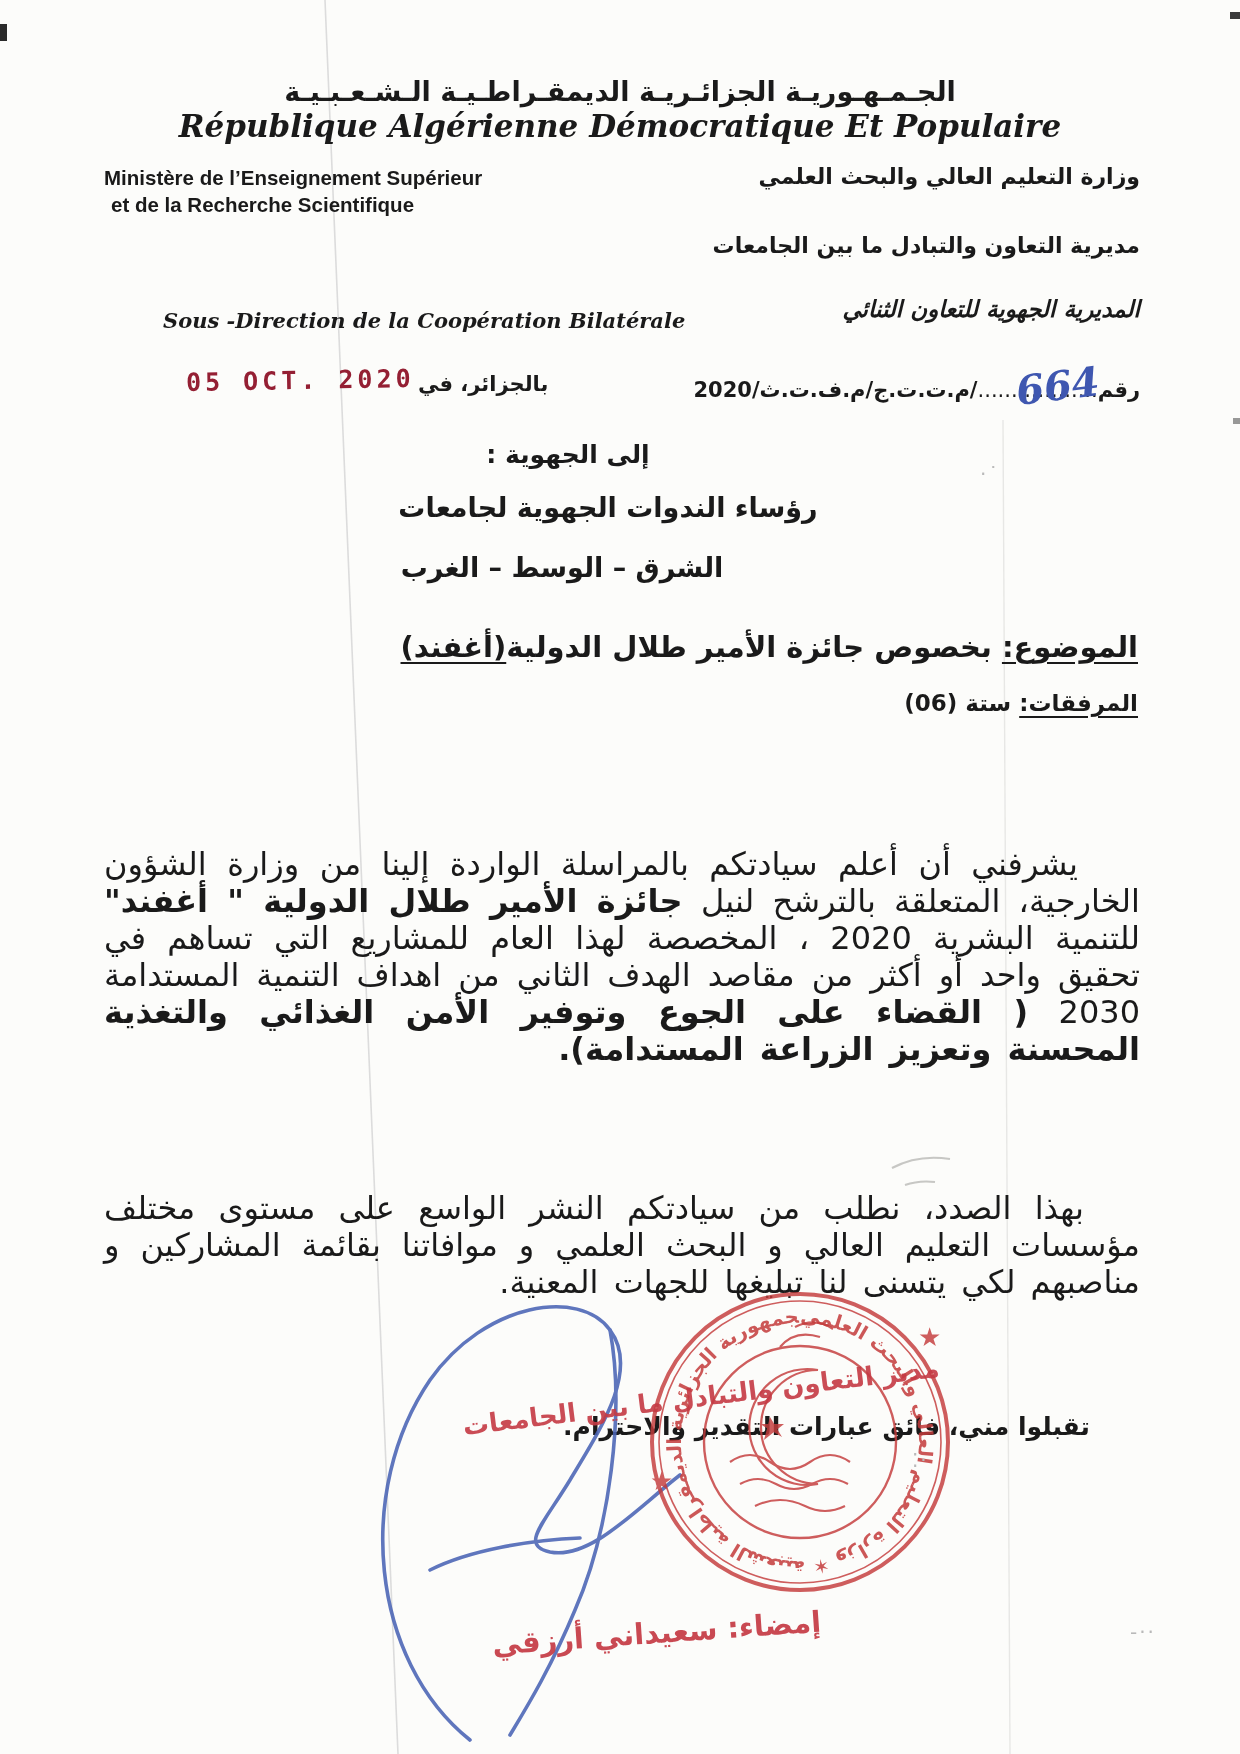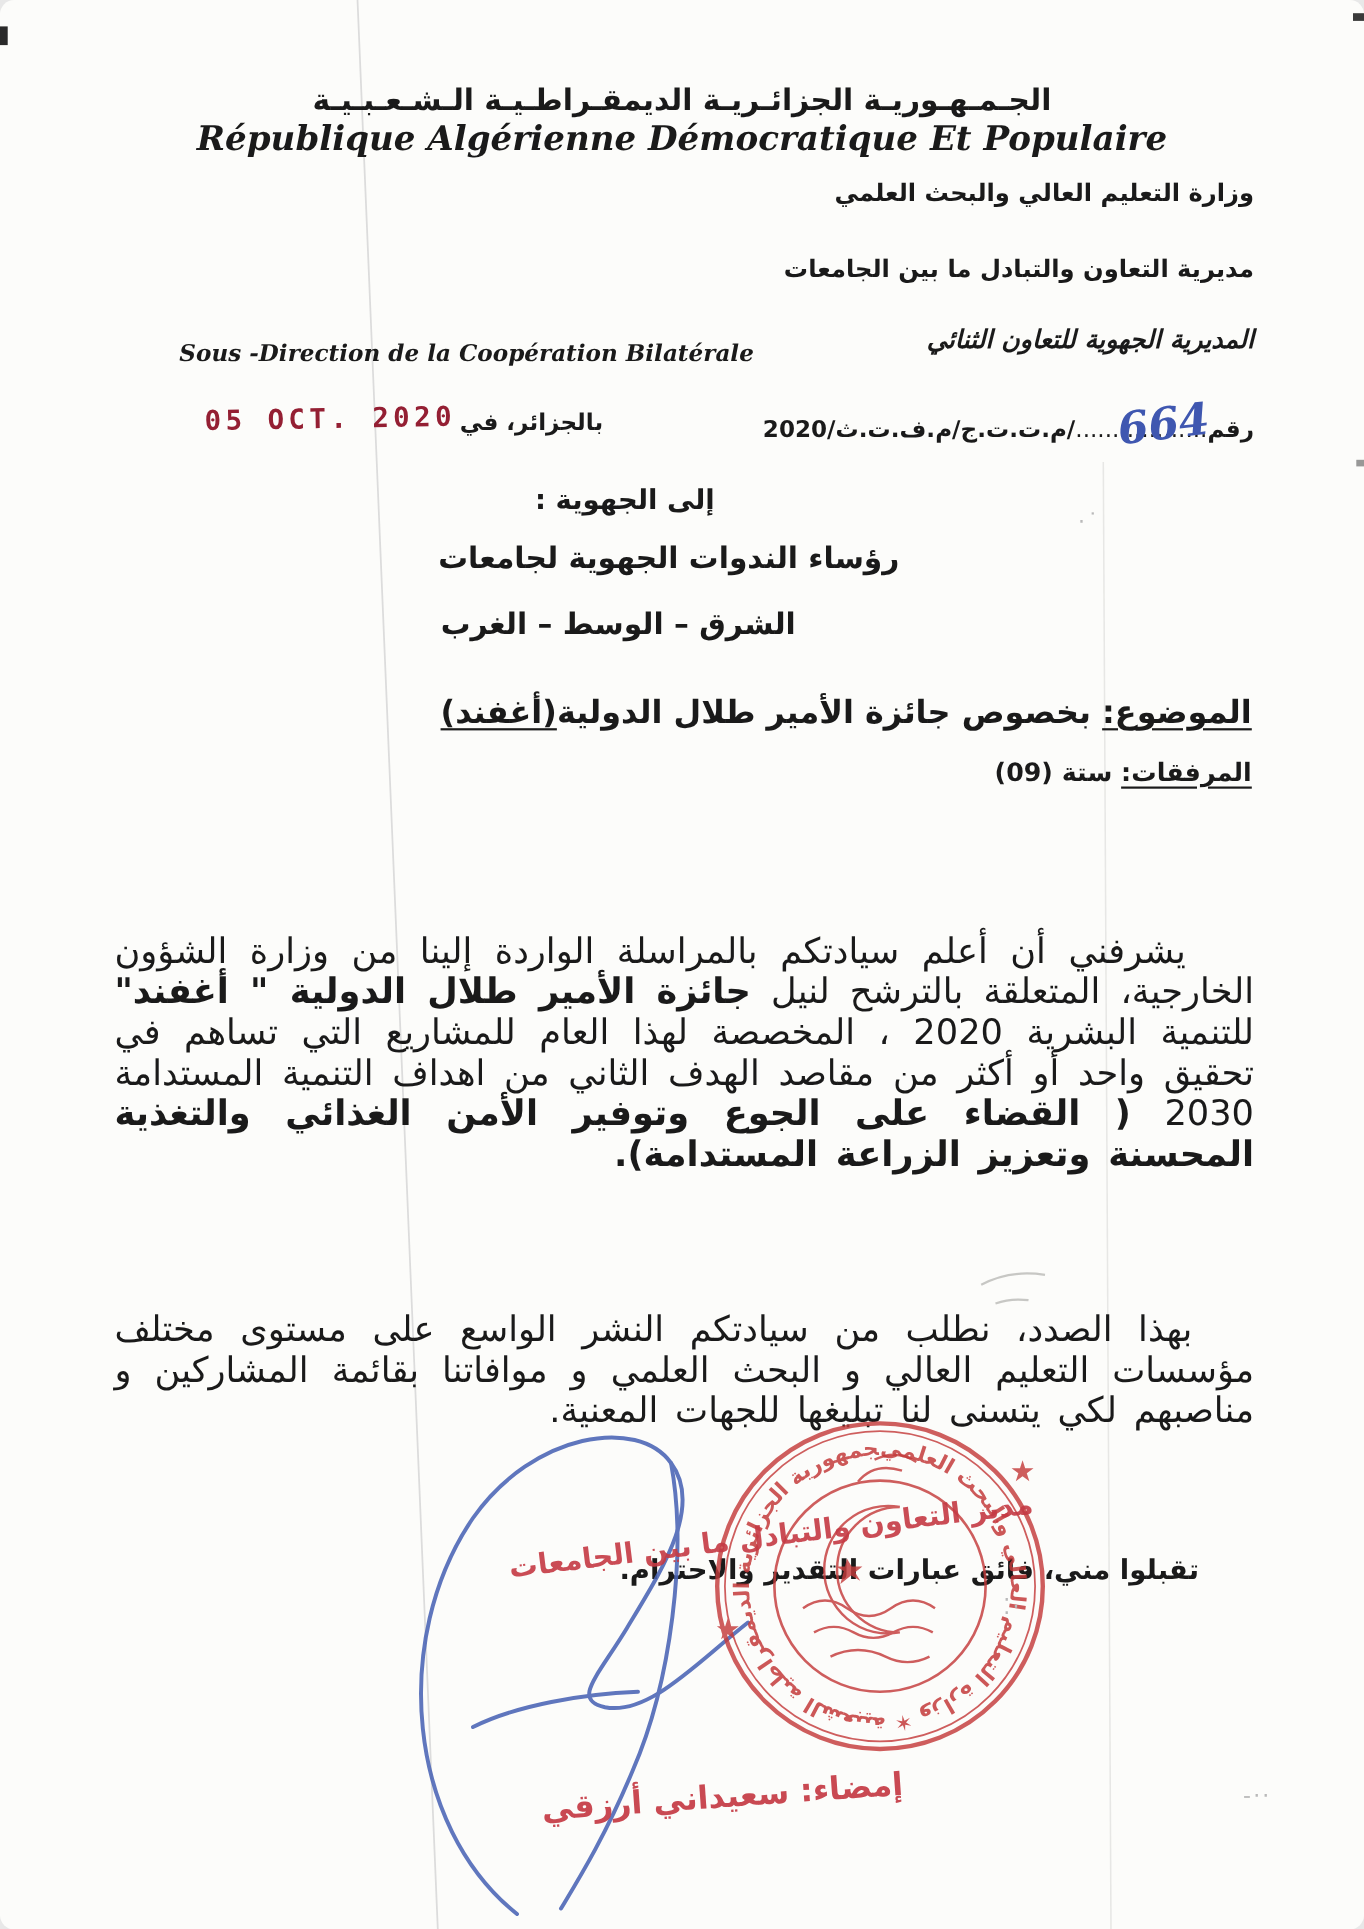--- a/index.html
+++ b/index.html
@@ -1,17 +1,17 @@
 <!DOCTYPE html>
 <html lang="ar"><head>
 <meta charset="utf-8">
 <style>
   html,body{margin:0;padding:0;background:#e8e8e8;}
   .page{position:relative;width:1240px;height:1754px;margin:0 auto;background:#fcfcfa;overflow:hidden;
-        font-family:"DejaVu Sans",sans-serif;color:#1a1a1a;border-radius:13px;}
+        font-family:"DejaVu Sans",sans-serif;color:#1a1a1a;}
   .abs{position:absolute;}
   .ar{direction:rtl;font-family:"DejaVu Sans",sans-serif;}
   .b{font-weight:bold;}
   .center{left:0;right:0;text-align:center;}
 
   .title-ar{top:76px;font-size:27px;font-weight:bold;letter-spacing:1px;}
   .title-fr{top:108px;font-size:31px;font-family:"DejaVu Serif",serif;font-style:italic;font-weight:bold;}
 
   .min-fr{left:104px;top:164px;width:470px;font-family:"Liberation Sans",sans-serif;font-weight:bold;
           font-size:20.5px;line-height:27px;}
@@ -66,20 +66,24 @@
     <path d="M 892 1168 q 26 -14 58 -9 M 905 1185 q 14 -5 30 -3" stroke="#9a9a98" stroke-width="2" fill="none" opacity="0.55"></path>
     <rect x="0" y="24" width="7" height="17" fill="#2a2a2a"></rect>
     <rect x="1230" y="12" width="10" height="7" fill="#3a3a3a"></rect>
     <rect x="1233" y="418" width="7" height="6" fill="#555" opacity="0.6"></rect>
   </svg>
 
   <div class="abs center title-ar ar">الجـمـهـوريـة الجزائـريـة الديمقـراطـيـة الـشـعـبـيـة</div>
   <div class="abs center title-fr">République Algérienne Démocratique Et Populaire</div>
 
   <div class="abs min-fr">
+    <div class="blk">
+      <div>Ministère de l’Enseignement Supérieur</div>
+      <div class="l2">et de la Recherche Scientifique</div>
+    </div>
   </div>
   <div class="abs fr-sub">Sous -Direction de la Coopération Bilatérale</div>
 
   <div class="abs min-ar ar">
     <div class="l1">وزارة التعليم العالي والبحث العلمي</div>
     <div class="l2">مديرية التعاون والتبادل ما بين الجامعات</div>
     <div class="ar-sub b">المديرية الجهوية للتعاون الثنائي</div>
   </div>
 
   <div class="abs date-stamp">05 OCT. 2020</div>
@@ -90,21 +94,21 @@
   <div class="abs ref-num">664</div>
 
   <div class="abs center to-line ar"><span>إلى الجهوية :</span></div>
   <div class="abs center addr1 ar"><span>رؤساء الندوات الجهوية لجامعات</span></div>
   <div class="abs center addr2 ar"><span>الشرق – الوسط – الغرب</span></div>
 
   <div class="abs subject ar">
     <span class="u">الموضوع:</span><span> بخصوص جائزة الأمير طلال الدولية</span><span class="u">(أغفند)</span>
   </div>
   <div class="abs attach ar">
-    <span class="u">المرفقات:</span><span> ستة (09)</span>
+    <span class="u">المرفقات:</span><span> ستة (06)</span>
   </div>
 
   <div class="abs para p1">
     <span>يشرفني أن أعلم سيادتكم بالمراسلة الواردة إلينا من وزارة الشؤون الخارجية، المتعلقة بالترشح لنيل </span><span class="b">جائزة الأمير طلال الدولية " أغفند" </span><span>للتنمية البشرية 2020 ، المخصصة لهذا العام للمشاريع التي تساهم في تحقيق واحد أو أكثر من مقاصد الهدف الثاني من اهداف التنمية المستدامة 2030 </span><span class="b">( القضاء على الجوع وتوفير الأمن الغذائي والتغذية المحسنة وتعزيز الزراعة المستدامة).</span>
   </div>
   <div class="abs para p2">بهذا الصدد، نطلب من سيادتكم النشر الواسع على مستوى مختلف مؤسسات التعليم العالي و البحث العلمي و موافاتنا بقائمة المشاركين و مناصبهم لكي يتسنى لنا تبليغها للجهات المعنية.</div>
   <div class="abs closing ar">تقبلوا مني، فائق عبارات التقدير والاحترام.</div>
 
   <svg class="abs" style="left:280px;top:1270px;" width="480" height="480" viewBox="0 0 480 480">
     <g fill="none" stroke="#4a64b5" stroke-width="3.6" stroke-linecap="round" opacity="0.88">

